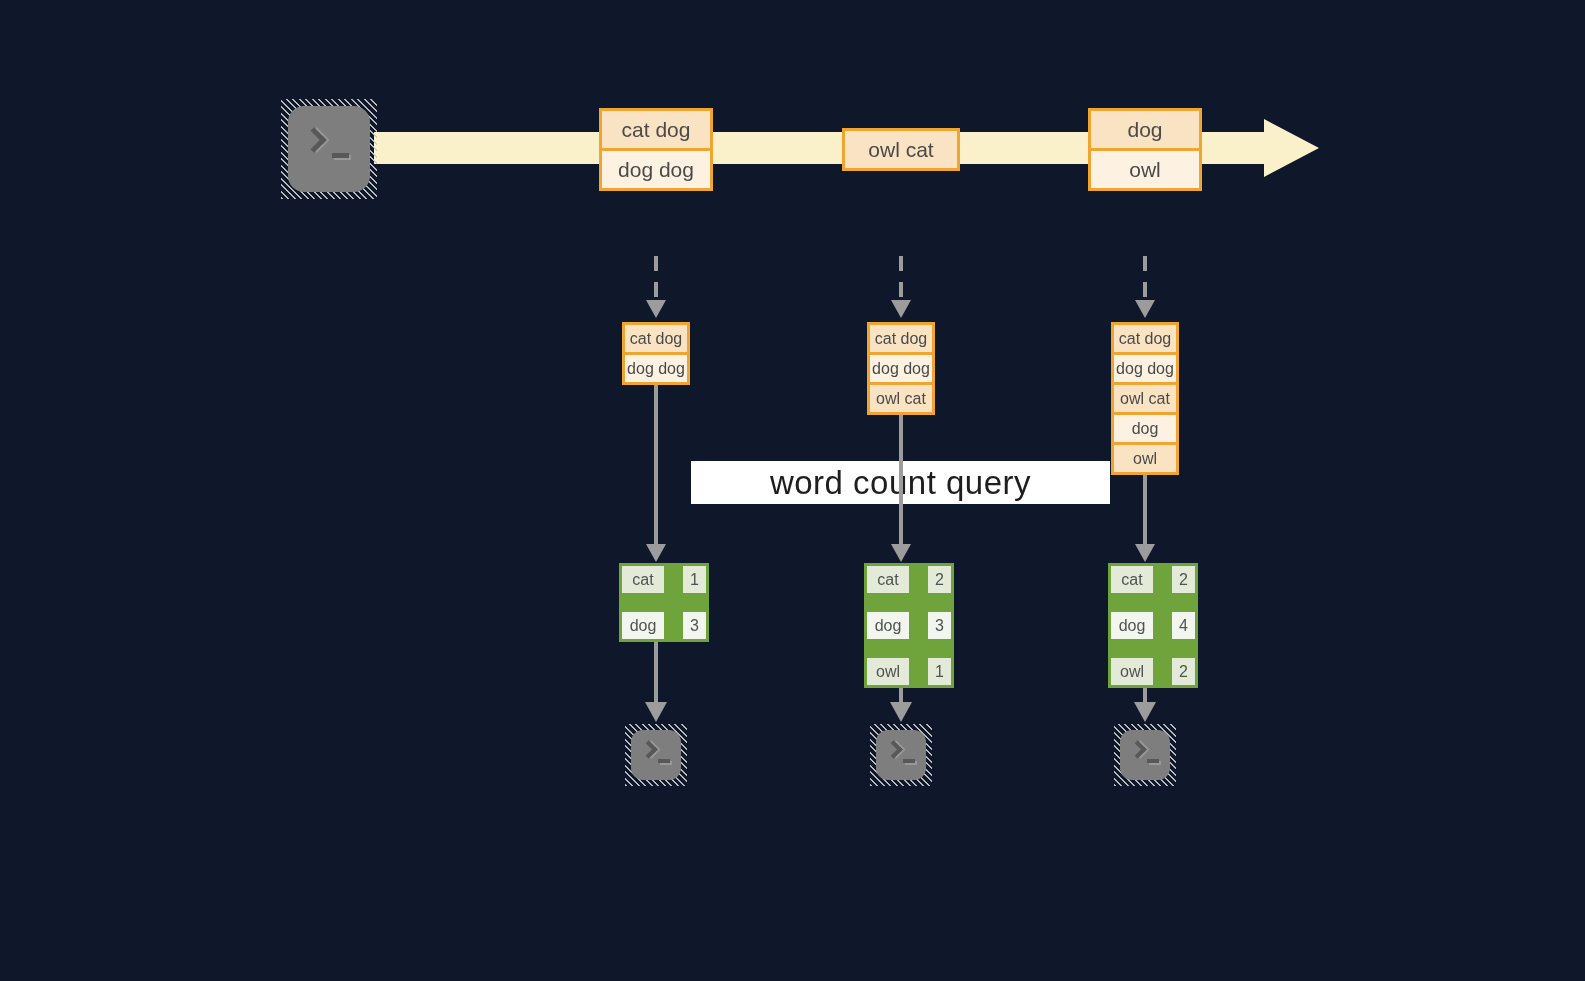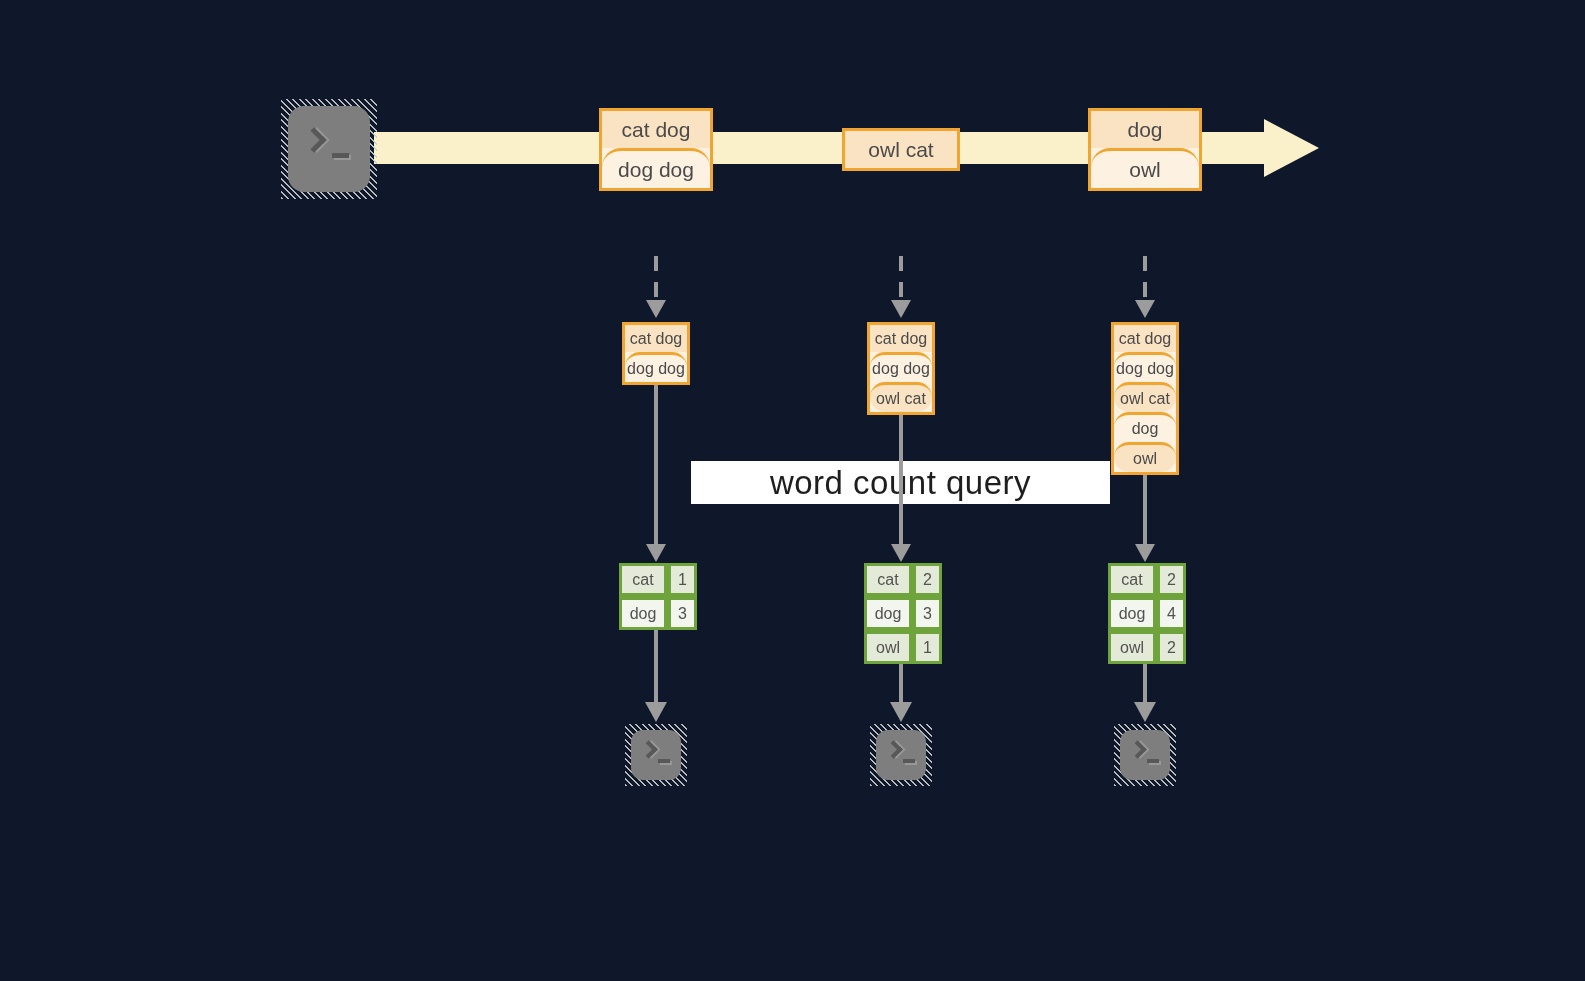--- a/index.html
+++ b/index.html
@@ -26,21 +26,21 @@
   .chev{position:absolute;border-style:solid;border-color:#585858;transform:rotate(45deg);
     border-width:5px 5px 0 0;width:13px;height:13px;box-shadow:2px -2px 0 rgba(200,200,200,.35);}
   .term-top .chev{left:17px;top:25px;}
   .term-sm .chev{left:11px;top:13px;width:9px;height:9px;border-width:4px 4px 0 0;}
   .uscore{position:absolute;background:#585858;box-shadow:2px 2px 0 rgba(200,200,200,.35);}
   .term-top .uscore{left:44px;top:47px;width:17px;height:5px;}
   .term-sm .uscore{left:27px;top:29px;width:12px;height:4px;}
   
   .obox{position:absolute;border:3px solid var(--orange);z-index:6;background:var(--peachL);}
   .obox .cell{display:flex;align-items:center;justify-content:center;color:var(--txt);}
-  .obox .cell + .cell{border-top:3px solid var(--orange);border-radius:19px;}
+  .obox .cell + .cell{border-top:3px solid var(--orange);}
   .cell.dark{background:var(--peachD);} .cell.light{background:var(--peachL);}
   .stream-box .cell{height:37px;font-size:21px;}
   .sb0{left:599px;top:108px;width:108px;}
   .sb1{left:842px;top:128px;width:112px;}
   .sb2{left:1088px;top:108px;width:108px;}
   .state-box{width:62px;}
   .state-box .cell{height:27px;font-size:16px;}
   .st0{left:622px;top:322px;} .st1{left:867px;top:322px;} .st2{left:1111px;top:322px;}
   
   .dash{position:absolute;width:4px;height:44px;top:256px;z-index:5;
@@ -55,21 +55,21 @@
   .dh{top:300px;}
   .ml1{top:385px;height:159px;} .ml2{top:415px;height:129px;} .ml3{top:475px;height:69px;}
   .mh{top:544px;}
   .bl1{top:626px;height:76px;} .bl2{top:656px;height:46px;} .bl3{top:656px;height:46px;}
   .bh{top:702px;}
   
   .query-label{position:absolute;left:691px;top:461px;width:419px;height:43px;background:#fff;z-index:4;
     display:flex;align-items:center;justify-content:center;font-size:33px;font-weight:300;color:#1e1e1e;letter-spacing:.5px;}
   
   .gtable{position:absolute;top:563px;z-index:6;display:grid;grid-template-columns:42px 23px;grid-auto-rows:27px;
-    gap:7px;border:3px solid var(--green);background:var(--green);}
+    gap:19px;border:3px solid var(--green);background:var(--green);}
   .gt0{left:619px;} .gt1{left:864px;} .gt2{left:1108px;}
   .gtable .gcell{display:flex;align-items:center;justify-content:center;font-size:16px;color:#525252;}
   .gcell.dark{background:var(--gcellD);} .gcell.light{background:var(--gcellL);}
 </style>
 </head>
 <body>
 
 <div class="canvas" style="--orange: #F0A530; --peachD: #FAE3C2; --peachL: #FDF2E2; --band: #FAF0C9; --green: #6FA43D; --gcellD: #E3EAD8; --gcellL: #F3F6EE; --agray: #9C9C9C; --tgray: #7E7E7E;">
 
   <div class="band"></div>

